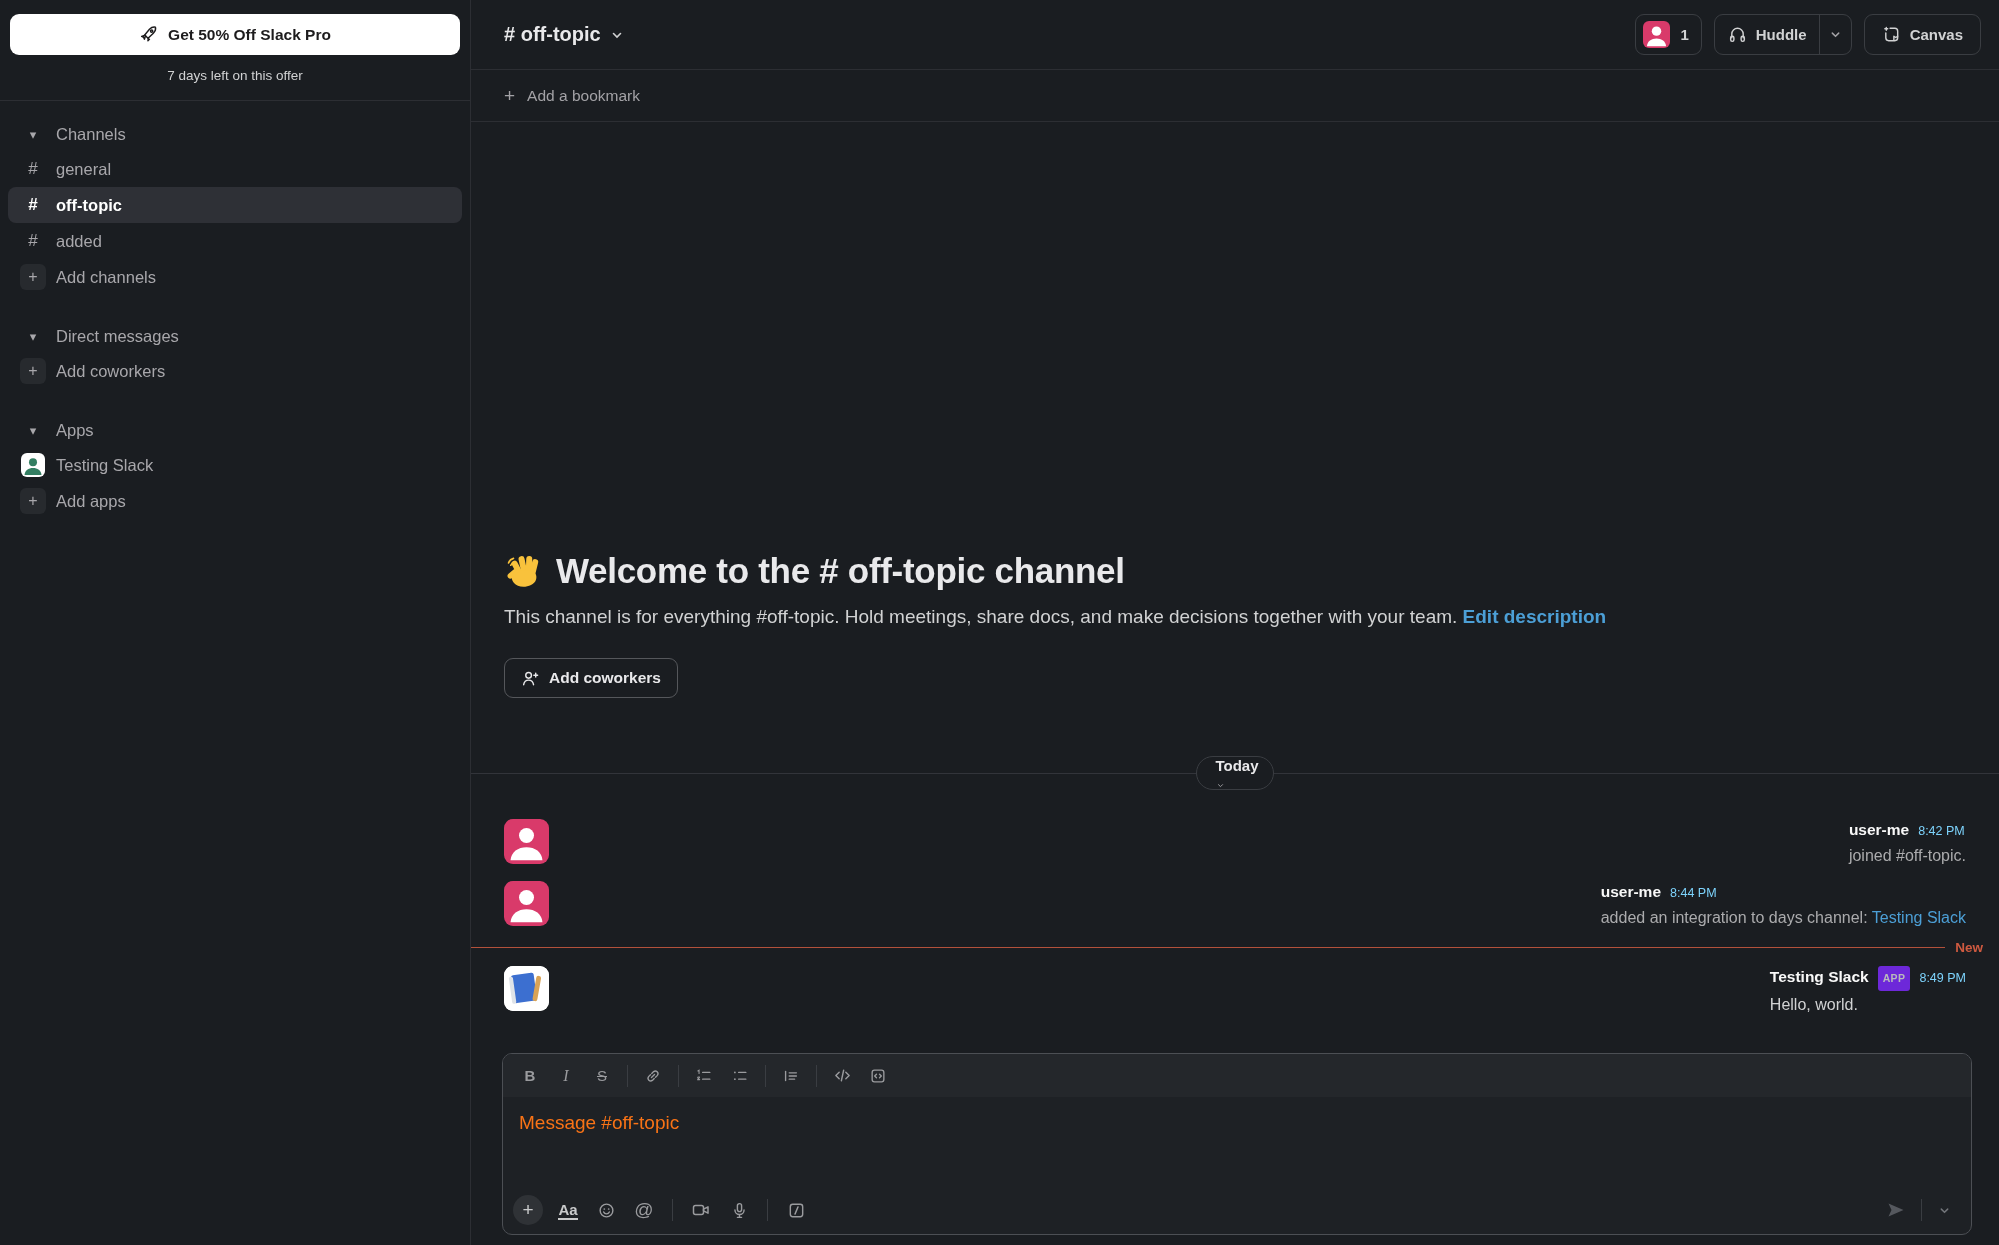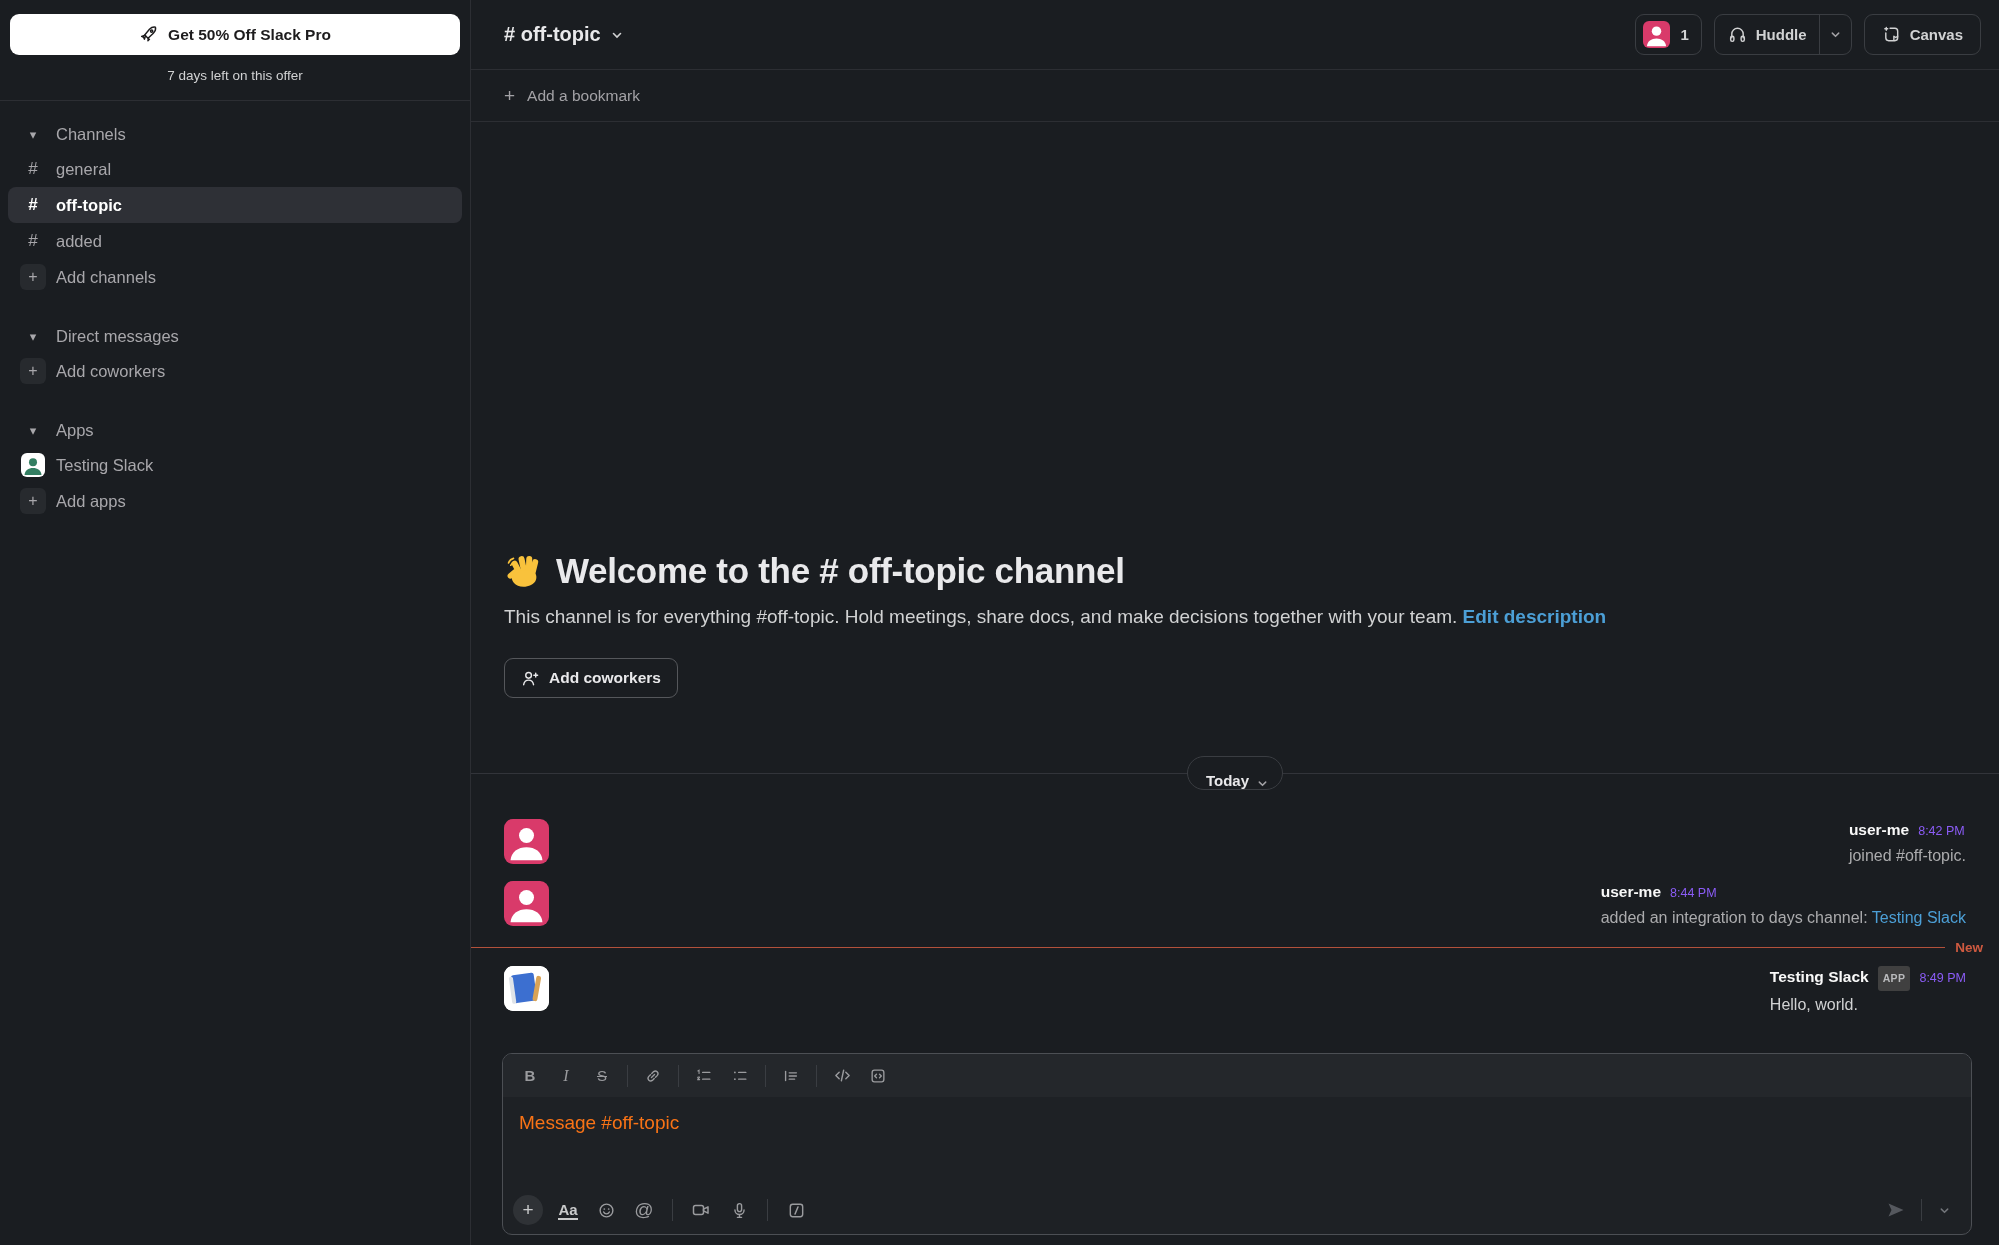--- a/index.html
+++ b/index.html
@@ -51,30 +51,30 @@
 
   .welcome { margin-top:auto; padding:0 40px 0 33px; }
   .welcome-title { display:flex; align-items:center; gap:12px; margin-bottom:15px; }
   .welcome-title .t { font-size:35px; font-weight:800; color:#e9e9eb; letter-spacing:-.3px; }
   .welcome-desc { font-size:19px; color:#d1d2d3; margin-bottom:30px; }
   .welcome-desc a { color:var(--link-blue,#4c9fd6); text-decoration:none; cursor:pointer;font-weight:bold; }
   .add-coworkers-btn { height:40px; padding:0 16px; border:1px solid #55575b; border-radius:9px; background:transparent; color:#e9e9eb; font-size:15.5px; font-weight:700; display:inline-flex; align-items:center; gap:9px; cursor:pointer; font-family:inherit; }
 
   .today-divider { position:relative; height:34px; margin-top:58px; display:flex; align-items:center; justify-content:center; }
   .today-divider .line { position:absolute; left:0; right:0; top:50%; border-top:1px solid #32343a; }
-  .today-pill { position:relative; background:var(--bg,#1a1d21); border:1px solid #3a3d42; border-radius:17px; height:34px; padding:0 14px 0 18px; display:flex; align-items:flex-end; gap:8px; font-size:15px; font-weight:700; color:#e9e9eb; cursor:pointer; }
+  .today-pill { position:relative; background:var(--bg,#1a1d21); border:1px solid #3a3d42; border-radius:17px; height:34px; padding:0 14px 0 18px; display:flex; align-items:flex-start; gap:8px; font-size:15px; font-weight:700; color:#e9e9eb; cursor:pointer;flex-direction:column; }
 
   .messages { margin-top:22px; }
   .msg { display:flex; gap:13px; padding:7px 33px;justify-content:space-between; }
   .avatar { width:45px; height:45px; border-radius:9px; overflow:hidden; flex:0 0 45px; background:var(--avatar-pink,#d93a6a); }
   .avatar.app-avatar { background:#fff; display:flex; align-items:center; justify-content:center; }
   .msg-head { display:flex; align-items:baseline; gap:9px; line-height:21px; }
   .msg-author { font-size:15.5px; font-weight:800; color:#f8f8f8; cursor:pointer; }
-  .msg-time { font-size:12.5px; color:#8b5cf6; cursor:pointer; }
-  .app-badge { font-size:10.5px; font-weight:700; color:#b9babc; background:#404040; border-radius:3px; padding:2px 5px; letter-spacing:.4px; align-self:center; }
+  .msg-time { font-size:12.5px; color:#7dd3fc; cursor:pointer; }
+  .app-badge { font-size:10.5px; font-weight:700; color:#b9babc; background:#6d28d9; border-radius:3px; padding:2px 5px; letter-spacing:.4px; align-self:center; }
   .msg-body { font-size:16px; line-height:23px; color:#d1d2d3; margin-top:2px; }
   .msg-body.muted { color:#ababad; }
   .msg-body a { color:var(--link-blue,#4c9fd6); text-decoration:none; cursor:pointer; }
 
   .new-divider { display:flex; align-items:center; gap:10px; padding:2px 16px 2px 0; margin:2px 0; }
   .new-divider .line { flex:1; border-top:1px solid var(--new-red,#cf5a40); opacity:.85; }
   .new-divider .label { font-size:13.5px; font-weight:700; color:var(--new-red,#cf5a40); }
 
   
   .composer { margin:30px 27px 10px 31px; height:182px; border:1px solid #4c4f54; border-radius:10px; display:flex; flex-direction:column; overflow:hidden; background:#1e2125; }

